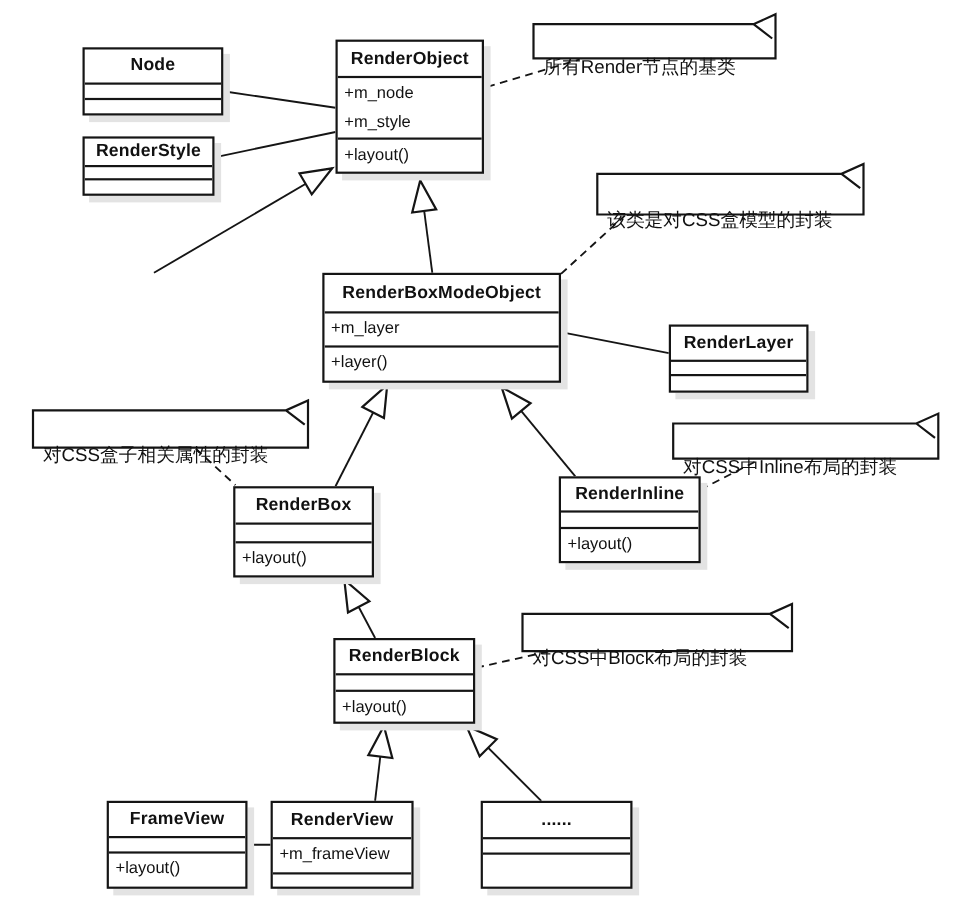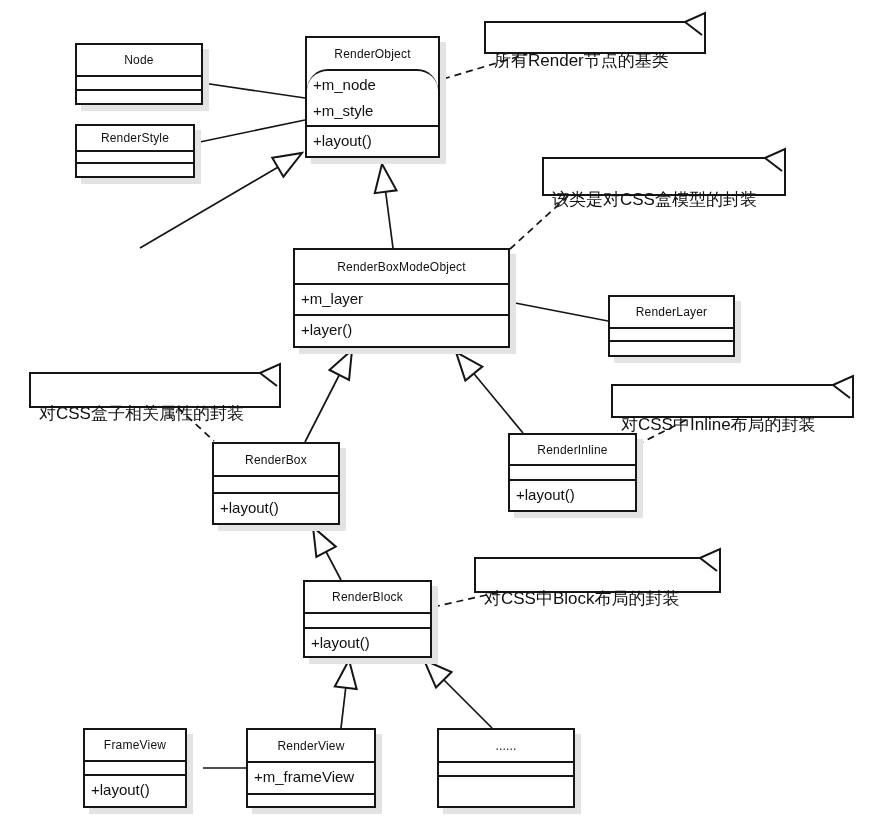--- a/index.html
+++ b/index.html
@@ -8,21 +8,21 @@
     font-family:"Liberation Sans","DejaVu Sans",sans-serif;color:#111;
   }
   .wires{position:absolute;left:0;top:0;width:872px;height:828px;}
   .cls{
     position:absolute;box-sizing:border-box;background:#fff;
     border:2px solid #151515;display:flex;flex-direction:column;
     box-shadow:6px 6px 0 0 #e3e3e3;overflow:hidden;
   }
   .cls-title{
     flex:1 1 auto;display:flex;align-items:center;justify-content:center;
-    font-weight:normal;font-size:12px;letter-spacing:.2px;white-space:nowrap;
+    font-weight:bold;font-size:16px;letter-spacing:.2px;white-space:nowrap;
   }
   .sec{flex:0 0 auto;border-top:2px solid #151515;box-sizing:border-box;}
   .member{font-size:15px;line-height:26px;padding:1px 0 0 6px;white-space:nowrap;}
   .note-text{
     position:absolute;box-sizing:border-box;display:flex;align-items:center;
     padding:0 10px 2px 9px;font-size:17px;white-space:nowrap;color:#111;margin-top:24px;
   }
 </style>
 </head>
 <body>
@@ -77,21 +77,21 @@
   </div>
 
   <div class="cls" style="left:75px;top:124px;width:120px;height:54px;">
     <div class="cls-title">RenderStyle</div>
     <div class="sec" style="height:12px;"></div>
     <div class="sec" style="height:14px;"></div>
   </div>
 
   <div class="cls" style="left:305px;top:36px;width:135px;height:122px;">
     <div class="cls-title">RenderObject</div>
-    <div class="sec" style="height:56px;border-radius:21px;">
+    <div class="sec" style="height:56px;">
       <div class="member">+m_node</div>
       <div class="member" style="padding-top:0;">+m_style</div>
     </div>
     <div class="sec" style="height:31px;">
       <div class="member">+layout()</div>
     </div>
   </div>
 
 
   <div class="cls" style="left:293px;top:248px;width:217px;height:100px;">
@@ -127,21 +127,21 @@
   </div>
 
   <div class="cls" style="left:303px;top:580px;width:129px;height:78px;">
     <div class="cls-title">RenderBlock</div>
     <div class="sec" style="height:15px;"></div>
     <div class="sec" style="height:29px;">
       <div class="member">+layout()</div>
     </div>
   </div>
 
-  <div class="cls" style="left:83px;top:728px;width:104px;height:80px;">
+  <div class="cls" style="left:97px;top:728px;width:128px;height:80px;">
     <div class="cls-title">FrameView</div>
     <div class="sec" style="height:14px;"></div>
     <div class="sec" style="height:32px;">
       <div class="member">+layout()</div>
     </div>
   </div>
 
   <div class="cls" style="left:246px;top:728px;width:130px;height:80px;">
     <div class="cls-title">RenderView</div>
     <div class="sec" style="height:32px;">

